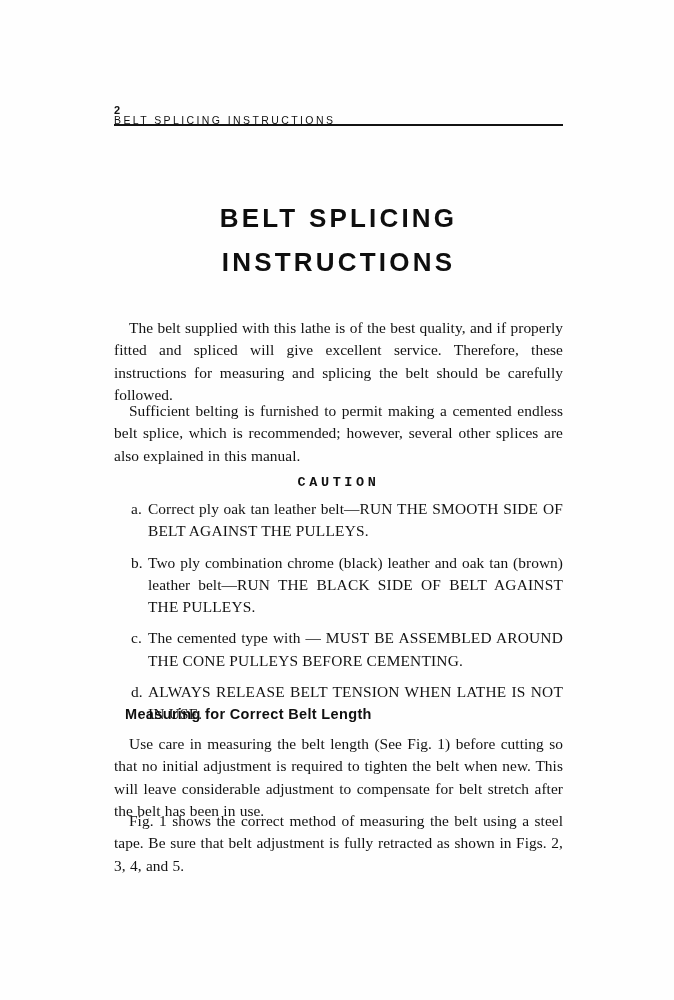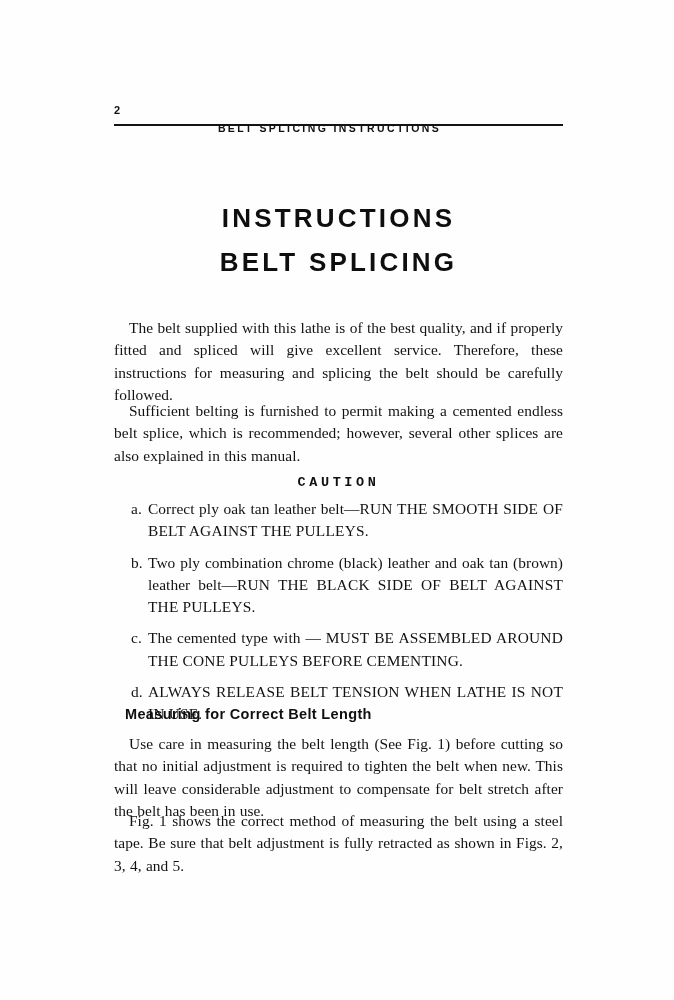--- a/index.html
+++ b/index.html
@@ -46,25 +46,24 @@
     top: 0;
     font-family: "Liberation Sans", "DejaVu Sans", sans-serif;
     font-weight: bold;
     font-size: 11px;
     letter-spacing: 0.5px;
     color: #111;
   }
   .head-title {
     position: absolute;
     left: 0;
-    top: 18px;
-    width: 449px;
-    text-align: center;
-    font-family: "Liberation Sans", "DejaVu Sans", sans-serif;
-    font-weight: bold;
+    top: 10px;
+    width: 449px;
+    font-family: "Liberation Sans", "DejaVu Sans", sans-serif;
+    font-weight: normal;
     font-size: 10.5px;
     letter-spacing: 2.4px;
     color: #111;
     padding-right: 18px;
     box-sizing: border-box;
   }
   .head-rule {
     position: absolute;
     left: 0;
     top: 124px;
@@ -165,22 +164,22 @@
 <div class="page">
   <div class="content">
 
     <div class="running-head">
       <span class="folio">2</span>
       <span class="head-title">BELT SPLICING INSTRUCTIONS</span>
     </div>
     <div class="head-rule"></div>
 
     <div class="doc-title">
+      <span class="t-line">BELT SPLICING</span>
       <span class="t-line">INSTRUCTIONS</span>
-      <span class="t-line">BELT SPLICING</span>
     </div>
 
     <div class="body-block" style="top:317px;">
       <p class="para last-line-left">The belt supplied with this lathe is of the best quality, and if properly fitted and spliced will give excellent service.  Therefore, these instructions for measuring and splicing the belt should be carefully followed.</p>
     </div>
 
     <div class="body-block" style="top:400px;">
       <p class="para last-line-left">Sufficient belting is furnished to permit making a cemented endless belt splice, which is recommended; however, several other splices are also explained in this manual.</p>
     </div>
 

